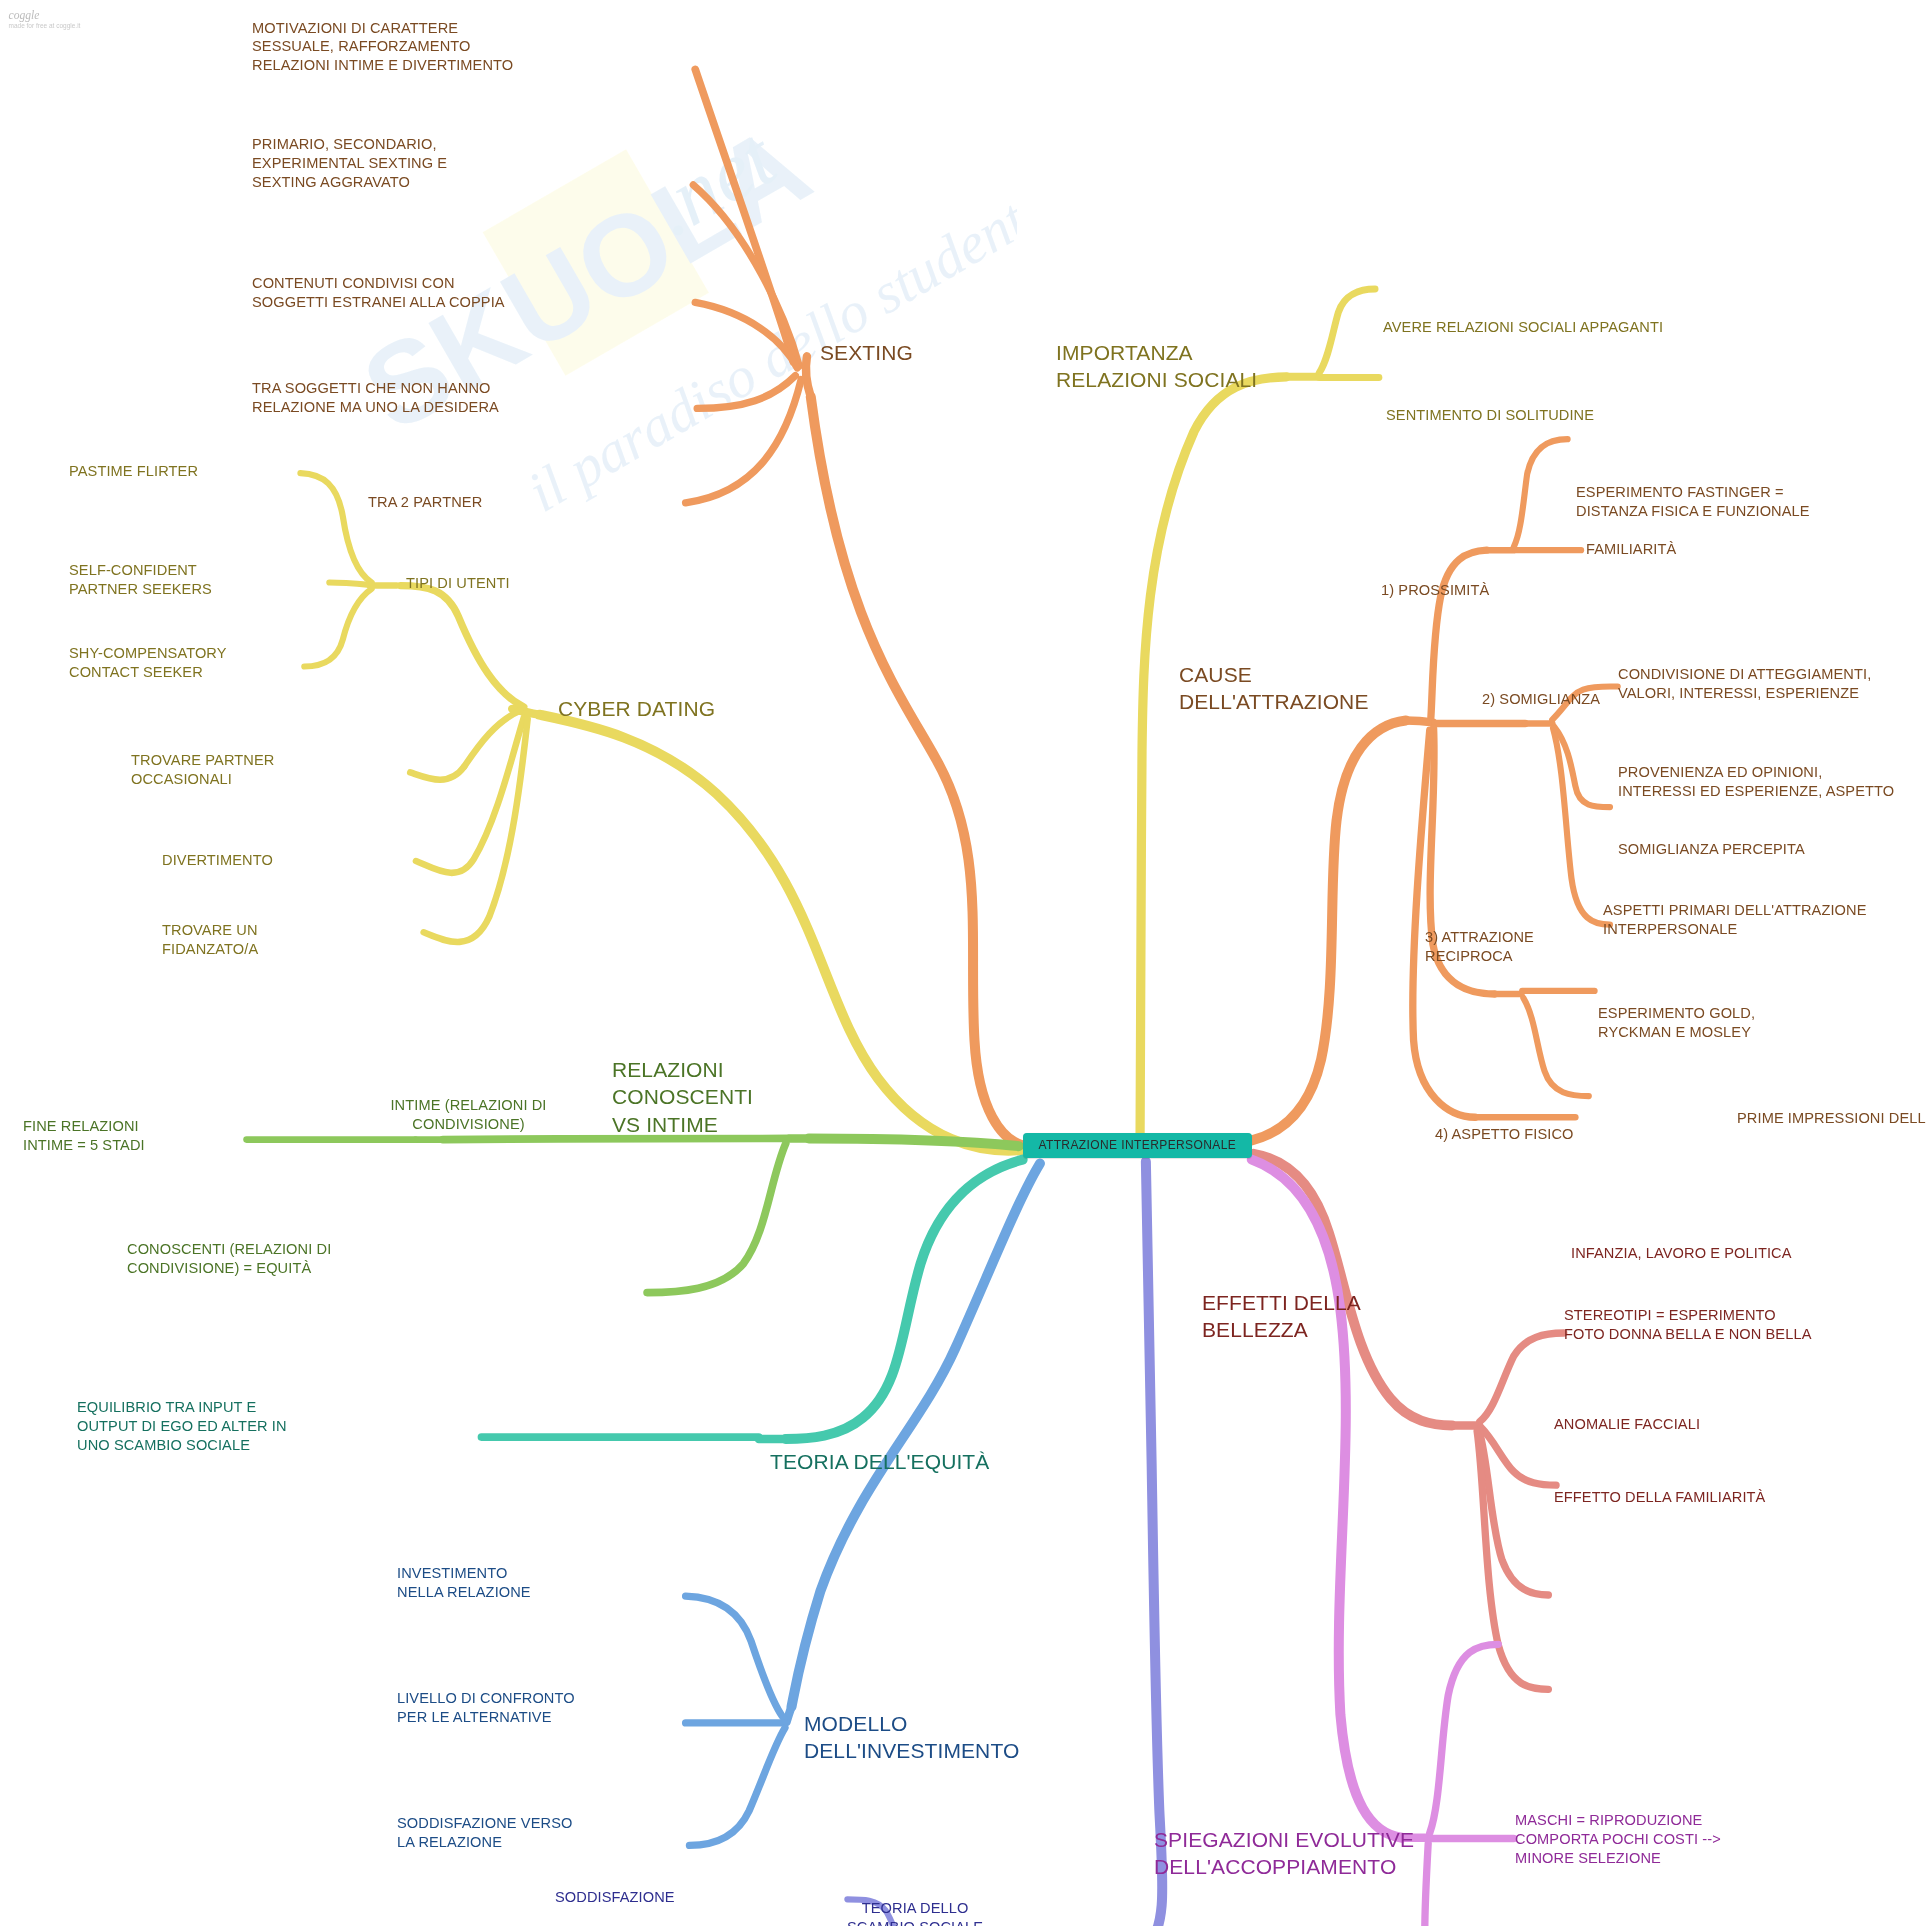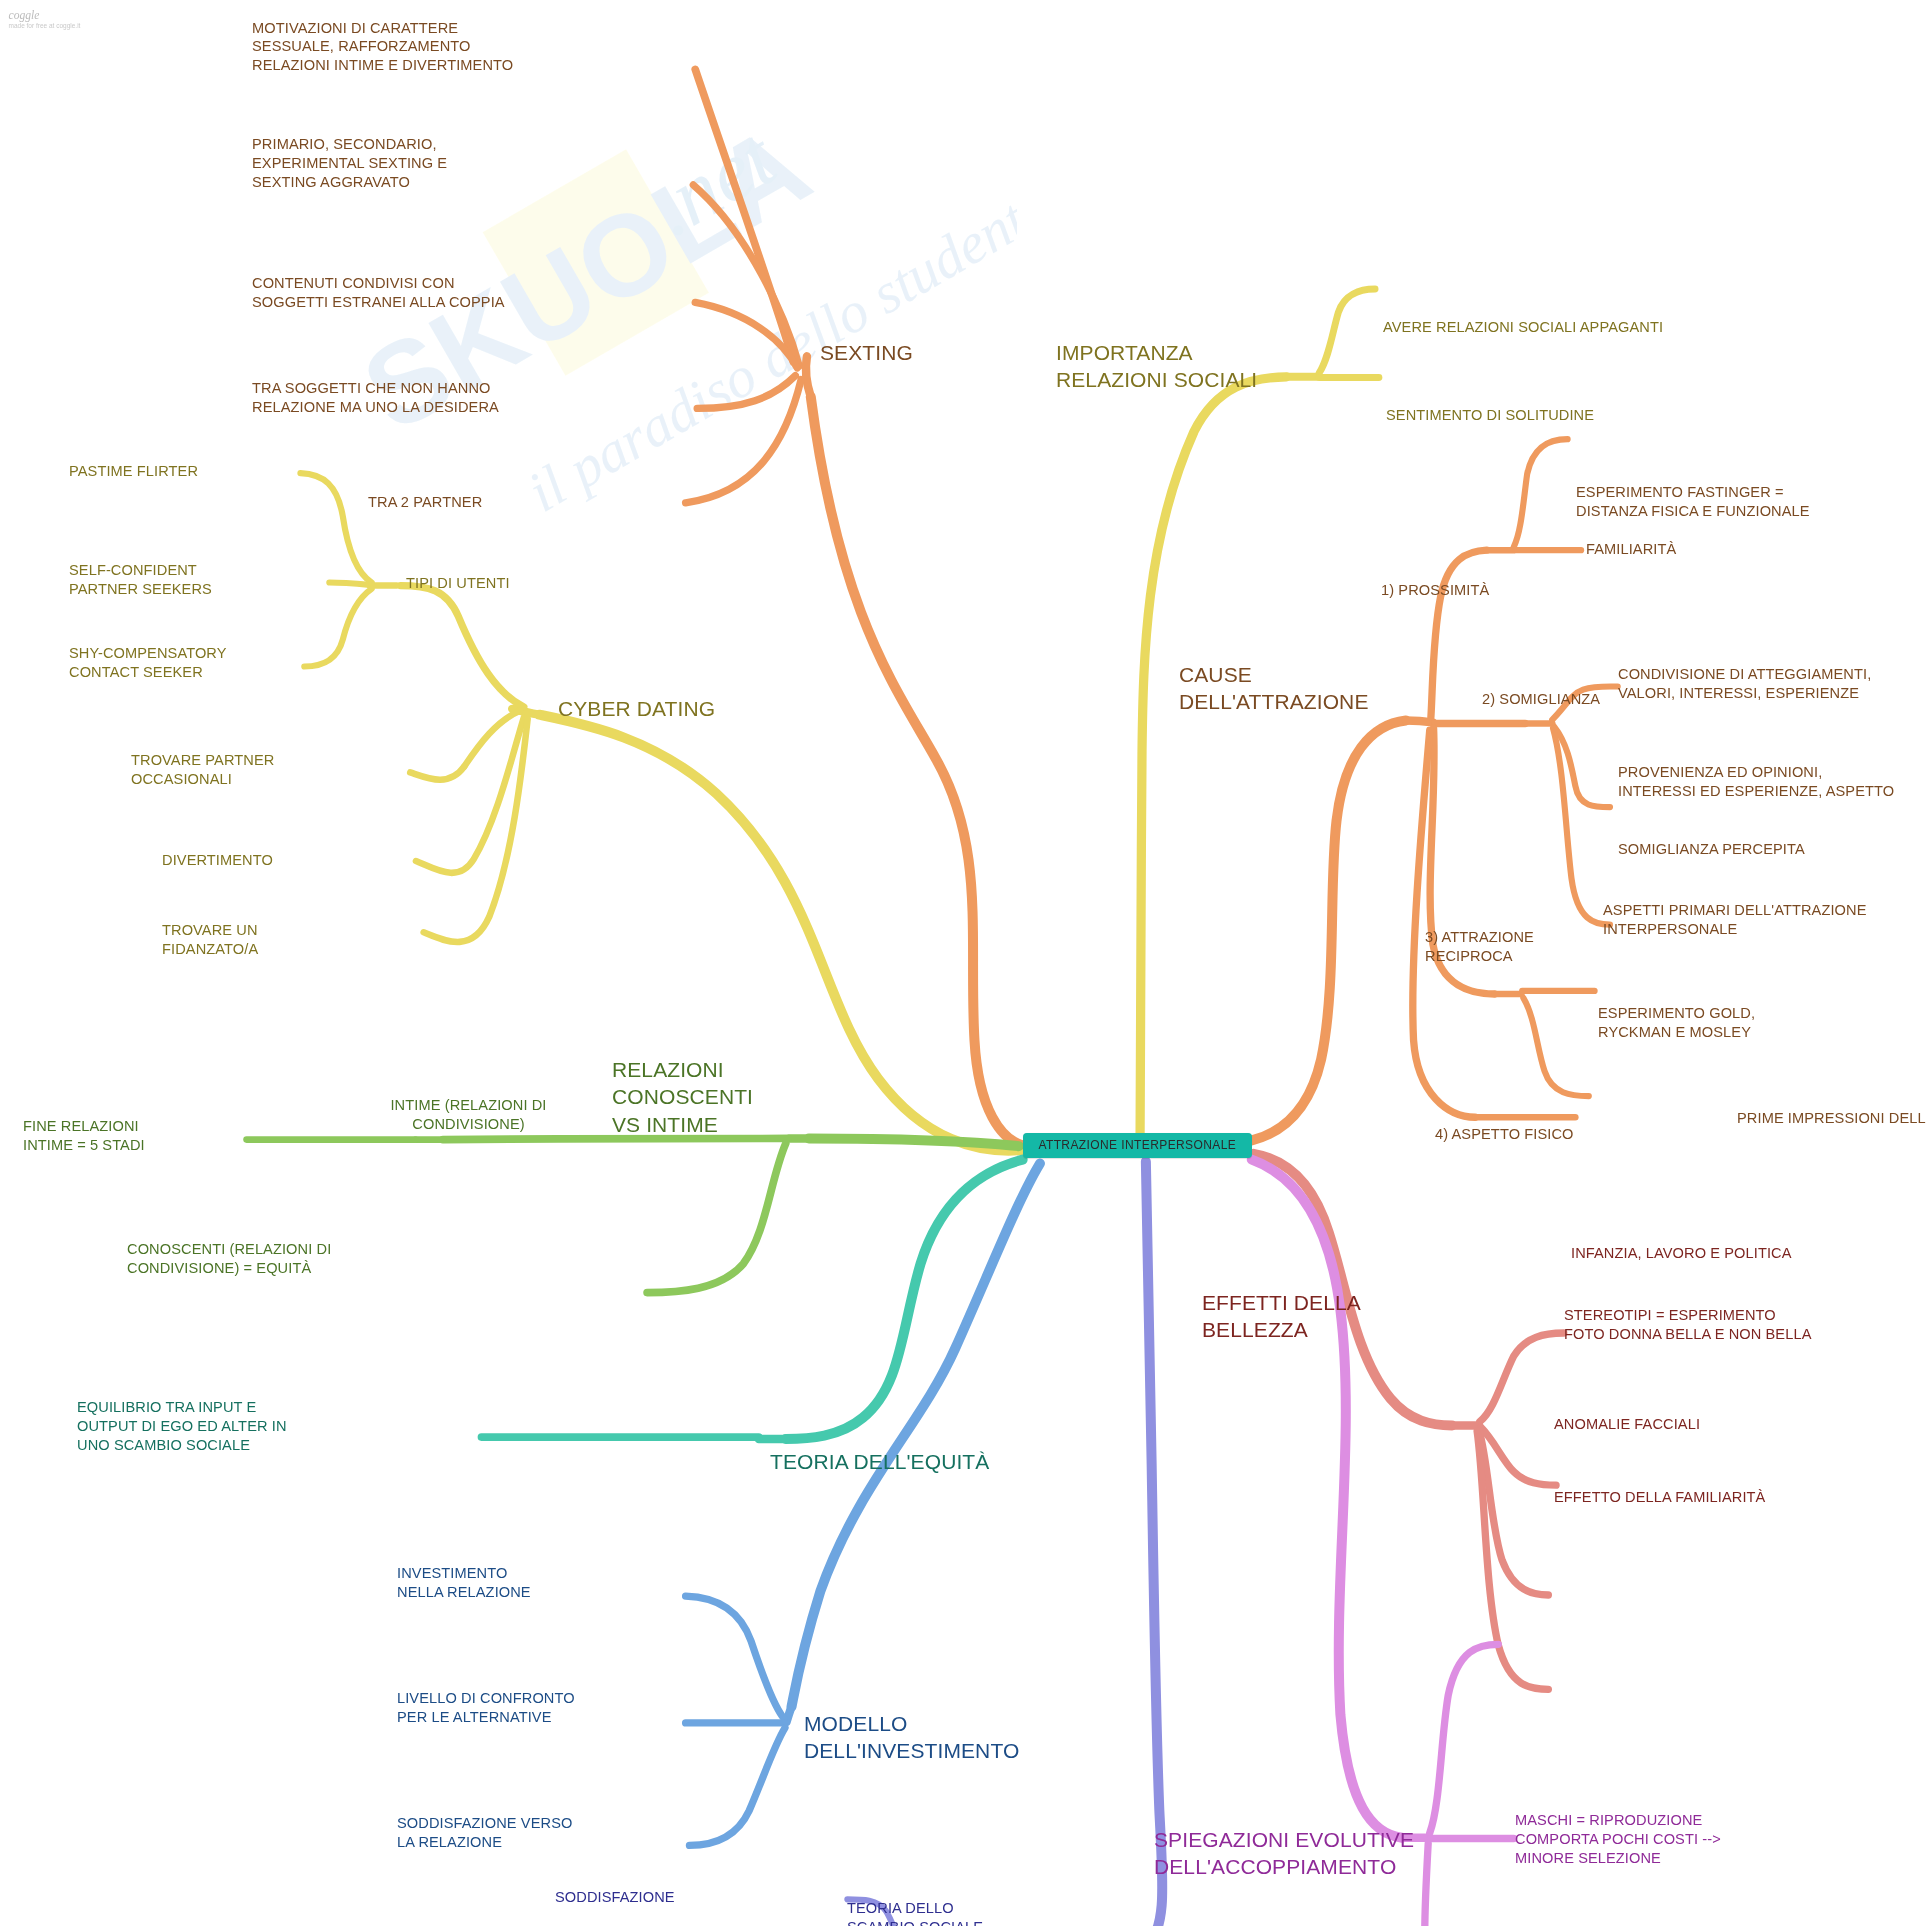--- a/index.html
+++ b/index.html
@@ -4,21 +4,21 @@
 <style>
   html,body{margin:0;padding:0;background:#ffffff;}
   #stage{position:relative;width:2259px;height:2248px;background:#fff;overflow:hidden;
          font-family:"Liberation Sans","DejaVu Sans",sans-serif;}
   svg.links{position:absolute;left:0;top:0;width:2259px;height:2248px;}
   .lbl{position:absolute;white-space:pre;line-height:1.30;letter-spacing:0.1px;}
   .lbl.r{text-align:left;}
   .lbl.c{text-align:center;}
   .leaf{font-size:14.6px;font-weight:400;}
   .branch{font-size:21px;font-weight:400;}
-  .mid{font-size:14.6px;font-weight:400;}
+  .mid{font-size:14.6px;font-weight:400;text-align:center;}
 
   
   #central{position:absolute;background:#14b8a6;border-radius:3.9px;
            padding:5.4px 15.4px;font-size:12px;color:#2b2b2b;letter-spacing:0.4px;
            box-shadow:0 0.4px 0.8px rgba(0,0,0,.12);}
 
   
   #logo{position:absolute;left:8.5px;top:8.5px;}
   #logo .w{font-family:"Liberation Serif","DejaVu Serif",serif;font-style:italic;
            font-size:11.6px;color:#bcbcbc;}

